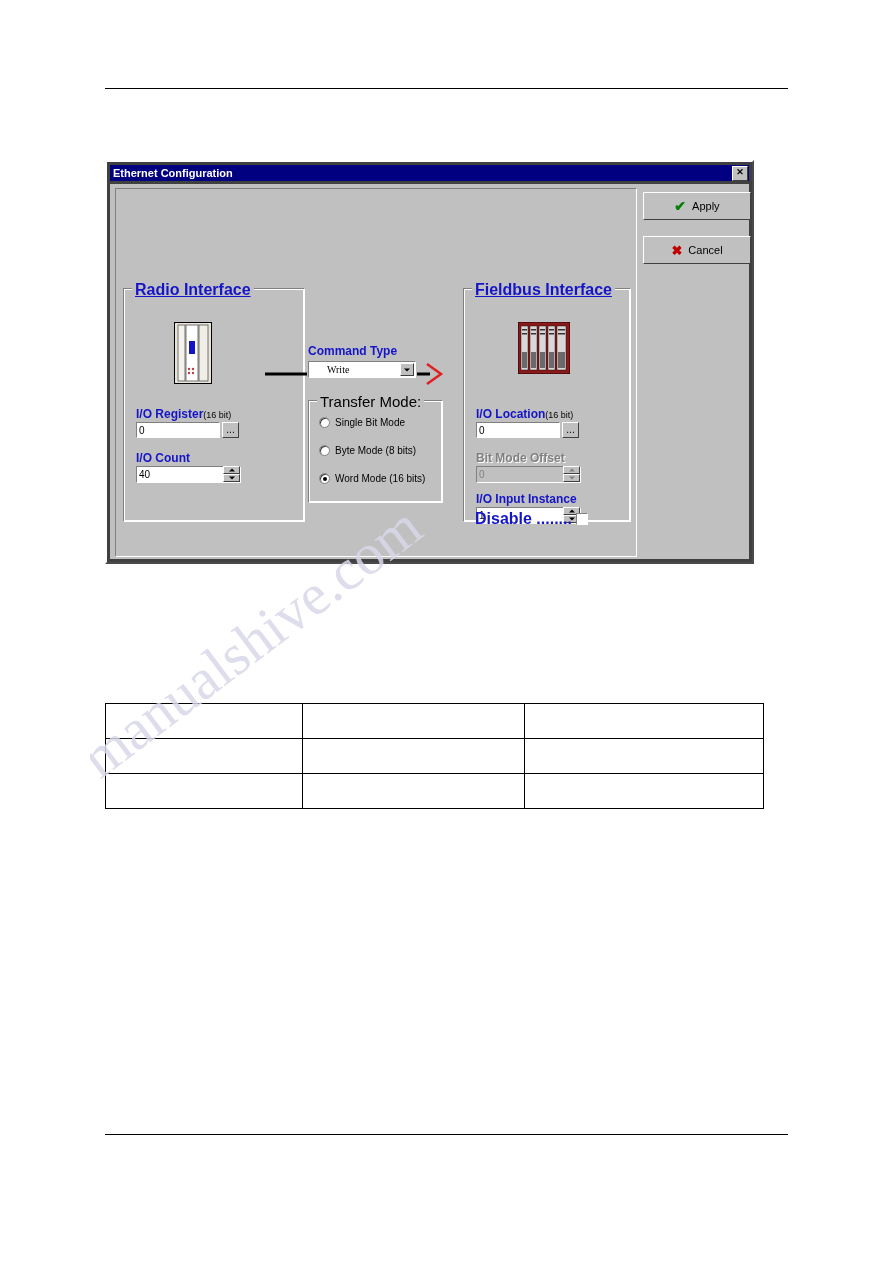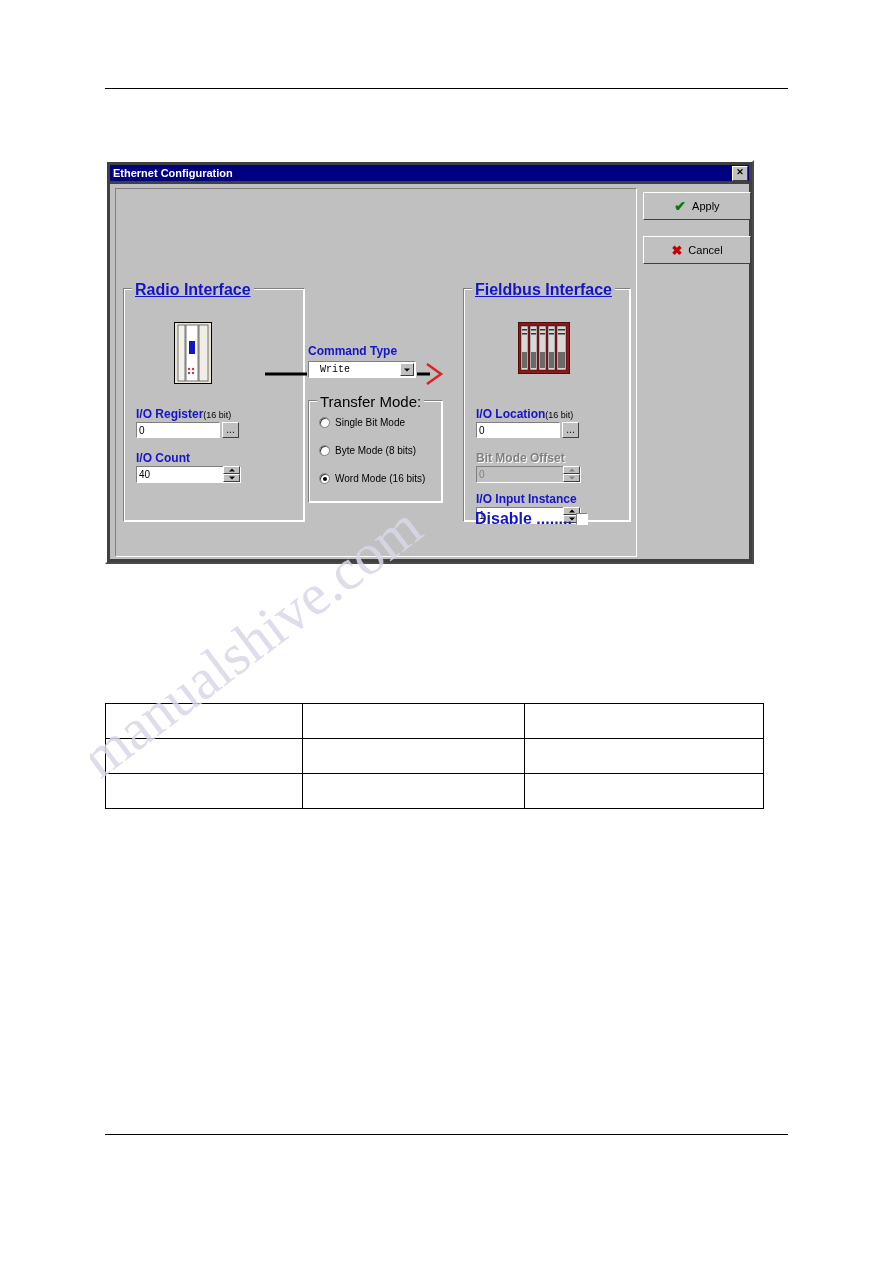--- a/index.html
+++ b/index.html
@@ -266,24 +266,24 @@
     border-top: 1px solid #808080;
     border-left: 1px solid #808080;
     border-right: 1px solid #ffffff;
     border-bottom: 1px solid #ffffff;
     box-sizing: border-box;
     display: flex;
     align-items: center;
   }
   .combo .val {
     font-size: 10px;
-    padding-left: 11px;
+    padding-left: 18px;
     flex: 1;
     color: #000000;
-    font-family: Liberation Mono, monospace;
+    font-family: Liberation Serif, serif;
   }
   .combo .arrow {
     width: 14px;
     height: 13px;
     margin-right: 1px;
     background: #c0c0c0;
     border-top: 1px solid #ffffff;
     border-left: 1px solid #ffffff;
     border-right: 1px solid #404040;
     border-bottom: 1px solid #404040;

